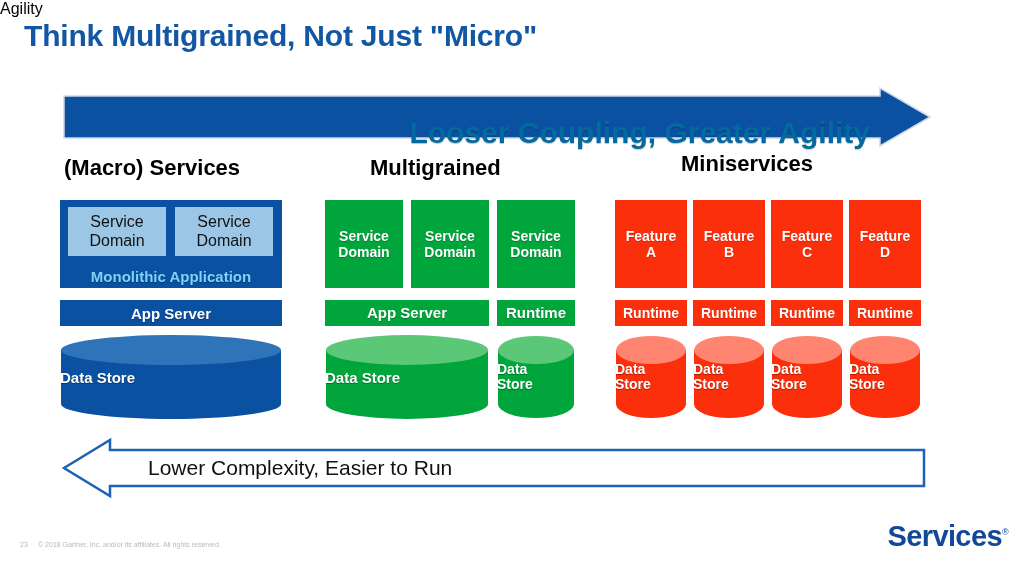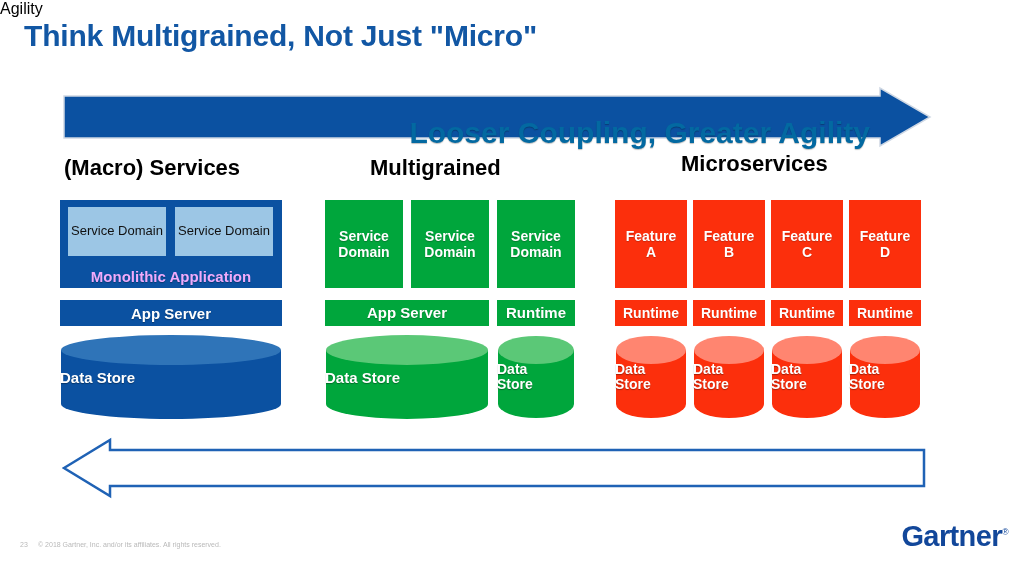--- a/index.html
+++ b/index.html
@@ -41,28 +41,28 @@
 
   
   .macro-outer{
     position:absolute;left:60px;top:200px;width:222px;height:88px;
     background:#0b51a1;
   }
   .sd-light{
     position:absolute;top:6px;width:100px;height:51px;
     background:#9cc6e5;border:1px solid #0b51a1;
     display:flex;align-items:center;justify-content:center;
-    color:#111;font-size:13px;font-weight:normal;line-height:1.15;text-align:center;
+    color:#111;font-size:16px;font-weight:normal;line-height:1.15;text-align:center;
     box-sizing:border-box;
   }
   .sd-light.a{left:7px;}
   .sd-light.b{left:114px;}
   .mono-label{
     position:absolute;left:0;bottom:3px;width:100%;
-    text-align:center;color:#f0abfc;font-size:15px;font-weight:bold;
+    text-align:center;color:#7dd3fc;font-size:15px;font-weight:bold;
     text-shadow:0 1px 1px rgba(0,0,0,.3);
   }
   .macro-app{
     position:absolute;left:60px;top:300px;width:222px;height:26px;
     background:#0b51a1;color:#fff;font-size:15px;font-weight:bold;
     display:flex;align-items:center;justify-content:center;
     text-shadow:0 1px 1px rgba(0,0,0,.3);
   }
 
   
@@ -126,21 +126,21 @@
 
   <div class="top-arrow-wrap">
     <svg class="top-arrow-svg" width="870" height="62" viewBox="0 0 870 62">
       <polygon points="2,10 818,10 818,2 868,31 818,60 818,52 2,52" fill="#0b51a1" stroke="#cfd8e4" stroke-width="1.5"></polygon>
     </svg>
     <div class="top-arrow-label">Looser Coupling, Greater Agility</div>
   </div>
 
   <div class="col-head macro">(Macro) Services</div>
   <div class="col-head mini">Multigrained</div>
-  <div class="col-head micro">Microservices</div>
+  <div class="col-head micro">Miniservices</div>
 
   <div class="macro-outer">
     <div class="sd-light a">Service Domain</div>
     <div class="sd-light b">Service Domain</div>
     <div class="mono-label">Monolithic Application</div>
   </div>
   <div class="macro-app">App Server</div>
 
   <div class="cyl" style="left:60px;top:334px;">
     <svg width="222" height="86" viewBox="0 0 222 86">
@@ -235,23 +235,24 @@
       <path d="M1,16 L1,70 A35,14 0 0 0 71,70 L71,16 Z" fill="#fc2f0c"></path>
       <ellipse cx="36" cy="16" rx="35" ry="14" fill="#ff8570"></ellipse>
     </svg>
     <div class="cyl-label" style="top:28px;font-size:14px;">Data<br>Store</div>
   </div>
 
   <div class="bot-arrow-wrap">
     <svg width="864" height="64" viewBox="0 0 864 64">
       <polygon points="2,32 48,4 48,14 862,14 862,50 48,50 48,60" fill="#ffffff" stroke="#1f62b5" stroke-width="2.5" stroke-linejoin="miter"></polygon>
     </svg>
+    <div class="bot-arrow-label">Lower Complexity, Easier to Run</div>
   </div>
 
   <div class="foot-num">23</div>
   <div class="foot-copy">© 2018 Gartner, Inc. and/or its affiliates. All rights reserved.</div>
-  <div class="logo"><span>Gartner</span><sup>®</sup></div>
+  <div class="logo"><span>Services</span><sup>®</sup></div>
 
 </div>
 
 
 
 <domain>Agility</domain>
 
 </body></html>

